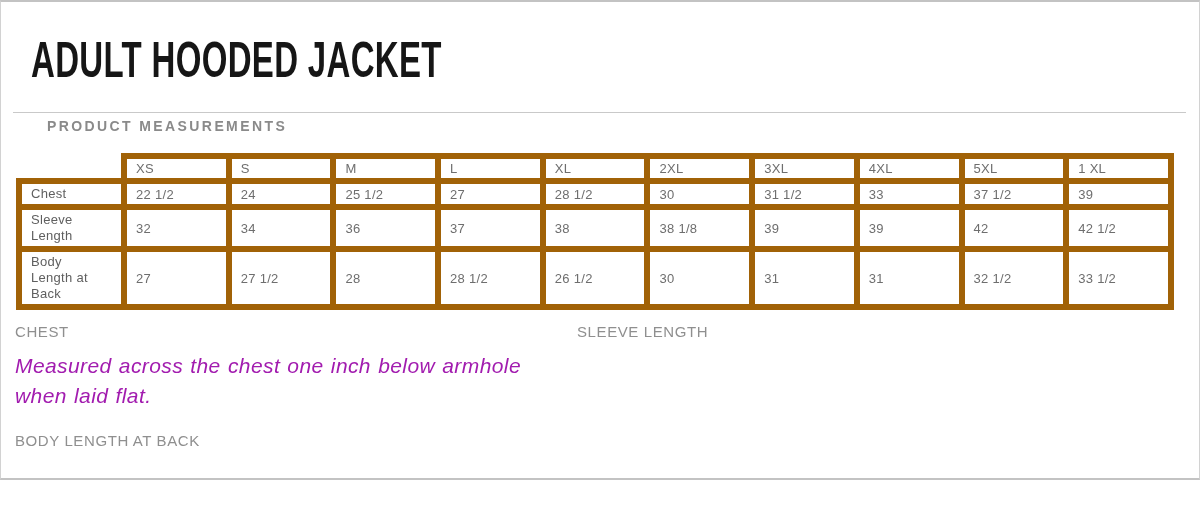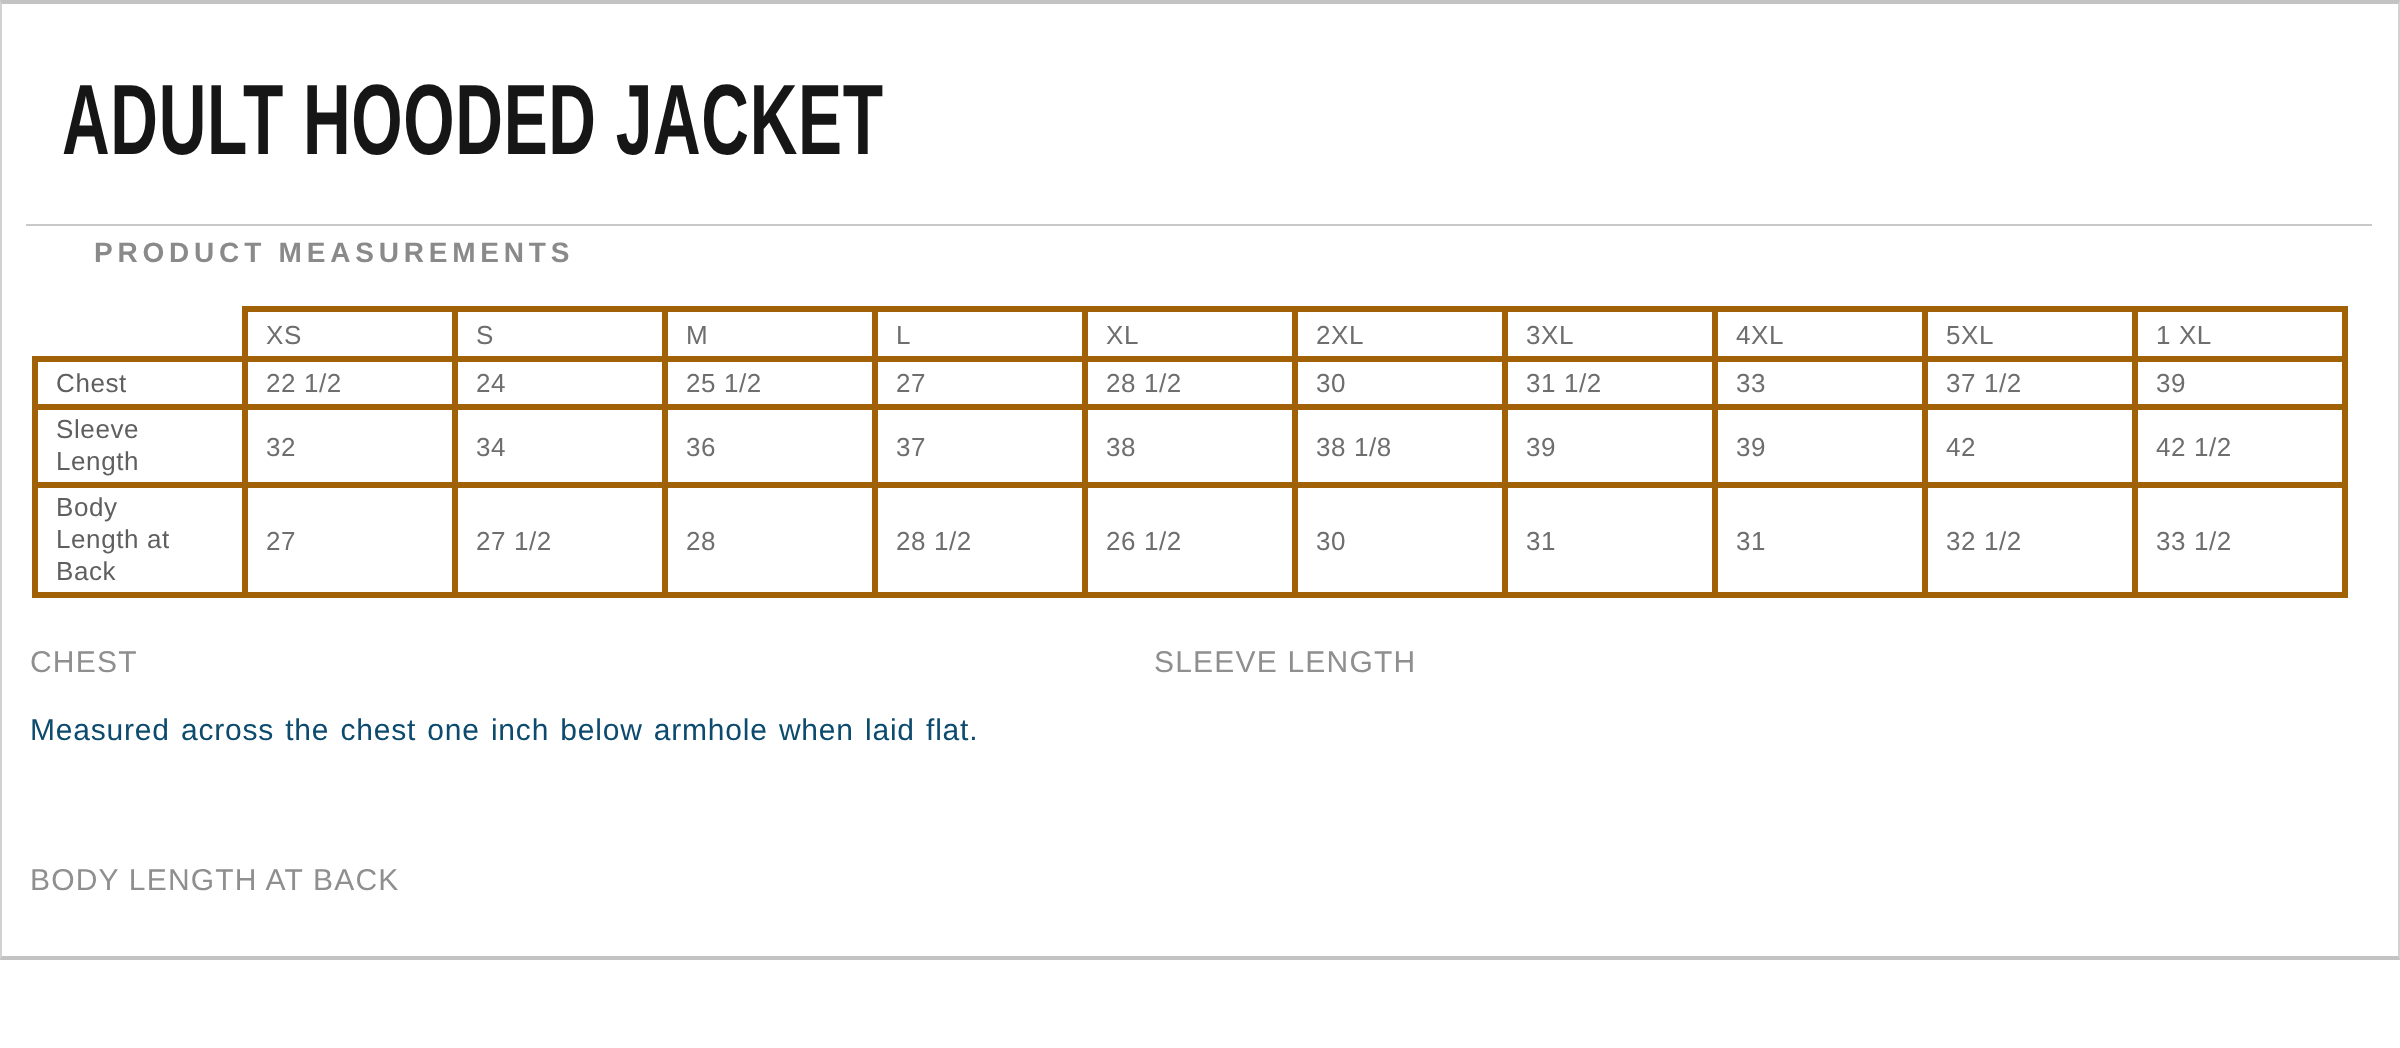--- a/index.html
+++ b/index.html
@@ -55,21 +55,21 @@
     left: 15px;
     top: 151px;
     width: 1158px;
     border-collapse: collapse;
     table-layout: fixed;
     font-size: 13px;
     color: #6e6e6e;
   }
   .size-table col.label-col { width: 105px; }
   .size-table th, .size-table td {
-    border: 3px solid #a16207;
+    border: 6px solid #a16207;
     font-weight: 400;
     text-align: left;
     vertical-align: middle;
     padding: 2px 6px 2px 9px;
     letter-spacing: 0.3px;
     overflow: hidden;
   }
   .size-table td.corner {
     border: none;
     background: #ffffff;
@@ -88,25 +88,26 @@
     position: absolute;
     width: 545px;
   }
   .definition .term {
     font-size: 15px;
     color: #8f8f8f;
     letter-spacing: 0.6px;
     margin-bottom: 11px;
   }
   .definition .desc {
-    font-size: 15px;
-    color: #0c4a6e;
+    font-size: 21px;
+    color: #a21caf;
     letter-spacing: 0.4px;
     word-spacing: 1px;
     line-height: 30px;
+    font-style: italic;
   }
   .def-chest  { left: 14px;  top: 321px; }
   .def-sleeve { left: 576px; top: 321px; }
   .def-body   { left: 14px;  top: 430px; }
 </style>
 </head>
 <body>
 
 <div class="page">
 

